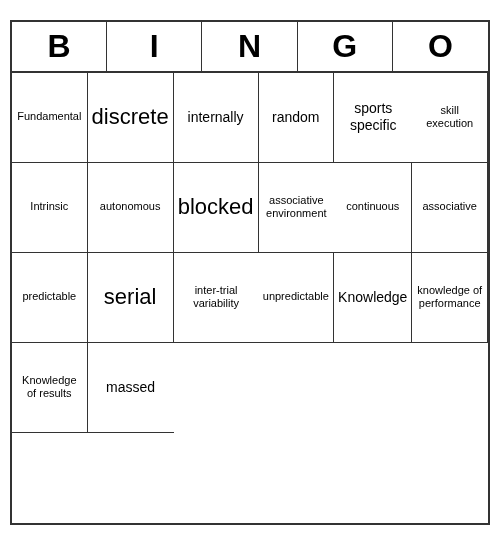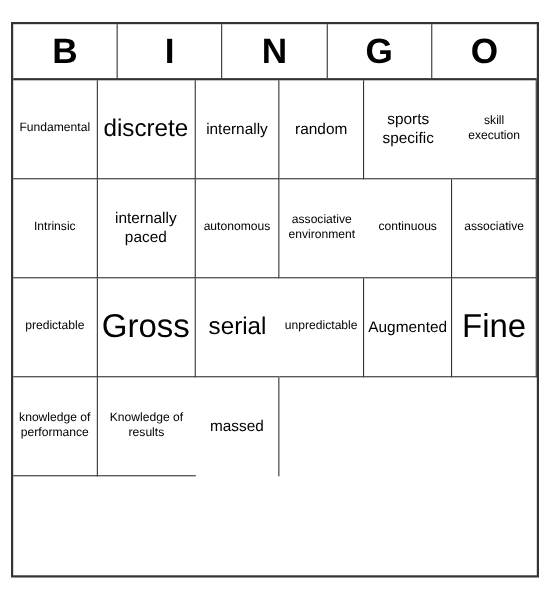--- a/index.html
+++ b/index.html
@@ -89,51 +89,48 @@
       <div class="bingo-cell">
         <span class="size-medium">sports specific</span>
       </div>
       <div class="bingo-cell">
         <span class="size-small">skill execution</span>
       </div>
       <div class="bingo-cell">
         <span class="size-small">Intrinsic</span>
       </div>
       <div class="bingo-cell">
-        <span class="size-medium">internally paced</span>
+        <span class="size-small">autonomous</span>
       </div>
       <div class="bingo-cell">
-        <span class="size-small">autonomous</span>
+        <span class="size-large">blocked</span>
       </div>
       <div class="bingo-cell">
         <span class="size-small">associative environment</span>
       </div>
       <div class="bingo-cell">
         <span class="size-small">continuous</span>
       </div>
       <div class="bingo-cell">
         <span class="size-small">associative</span>
       </div>
       <div class="bingo-cell">
         <span class="size-small">predictable</span>
       </div>
       <div class="bingo-cell">
-        <span class="size-xlarge">Gross</span>
+        <span class="size-large">serial</span>
       </div>
       <div class="bingo-cell">
-        <span class="size-large">serial</span>
+        <span class="size-small">inter-trial variability</span>
       </div>
       <div class="bingo-cell">
         <span class="size-small">unpredictable</span>
       </div>
       <div class="bingo-cell">
-        <span class="size-medium">Augmented</span>
-      </div>
-      <div class="bingo-cell">
-        <span class="size-xlarge">Fine</span>
+        <span class="size-medium">Knowledge</span>
       </div>
       <div class="bingo-cell">
         <span class="size-small">knowledge of performance</span>
       </div>
       <div class="bingo-cell">
         <span class="size-small">Knowledge of results</span>
       </div>
       <div class="bingo-cell">
         <span class="size-medium">massed</span>
       </div>

